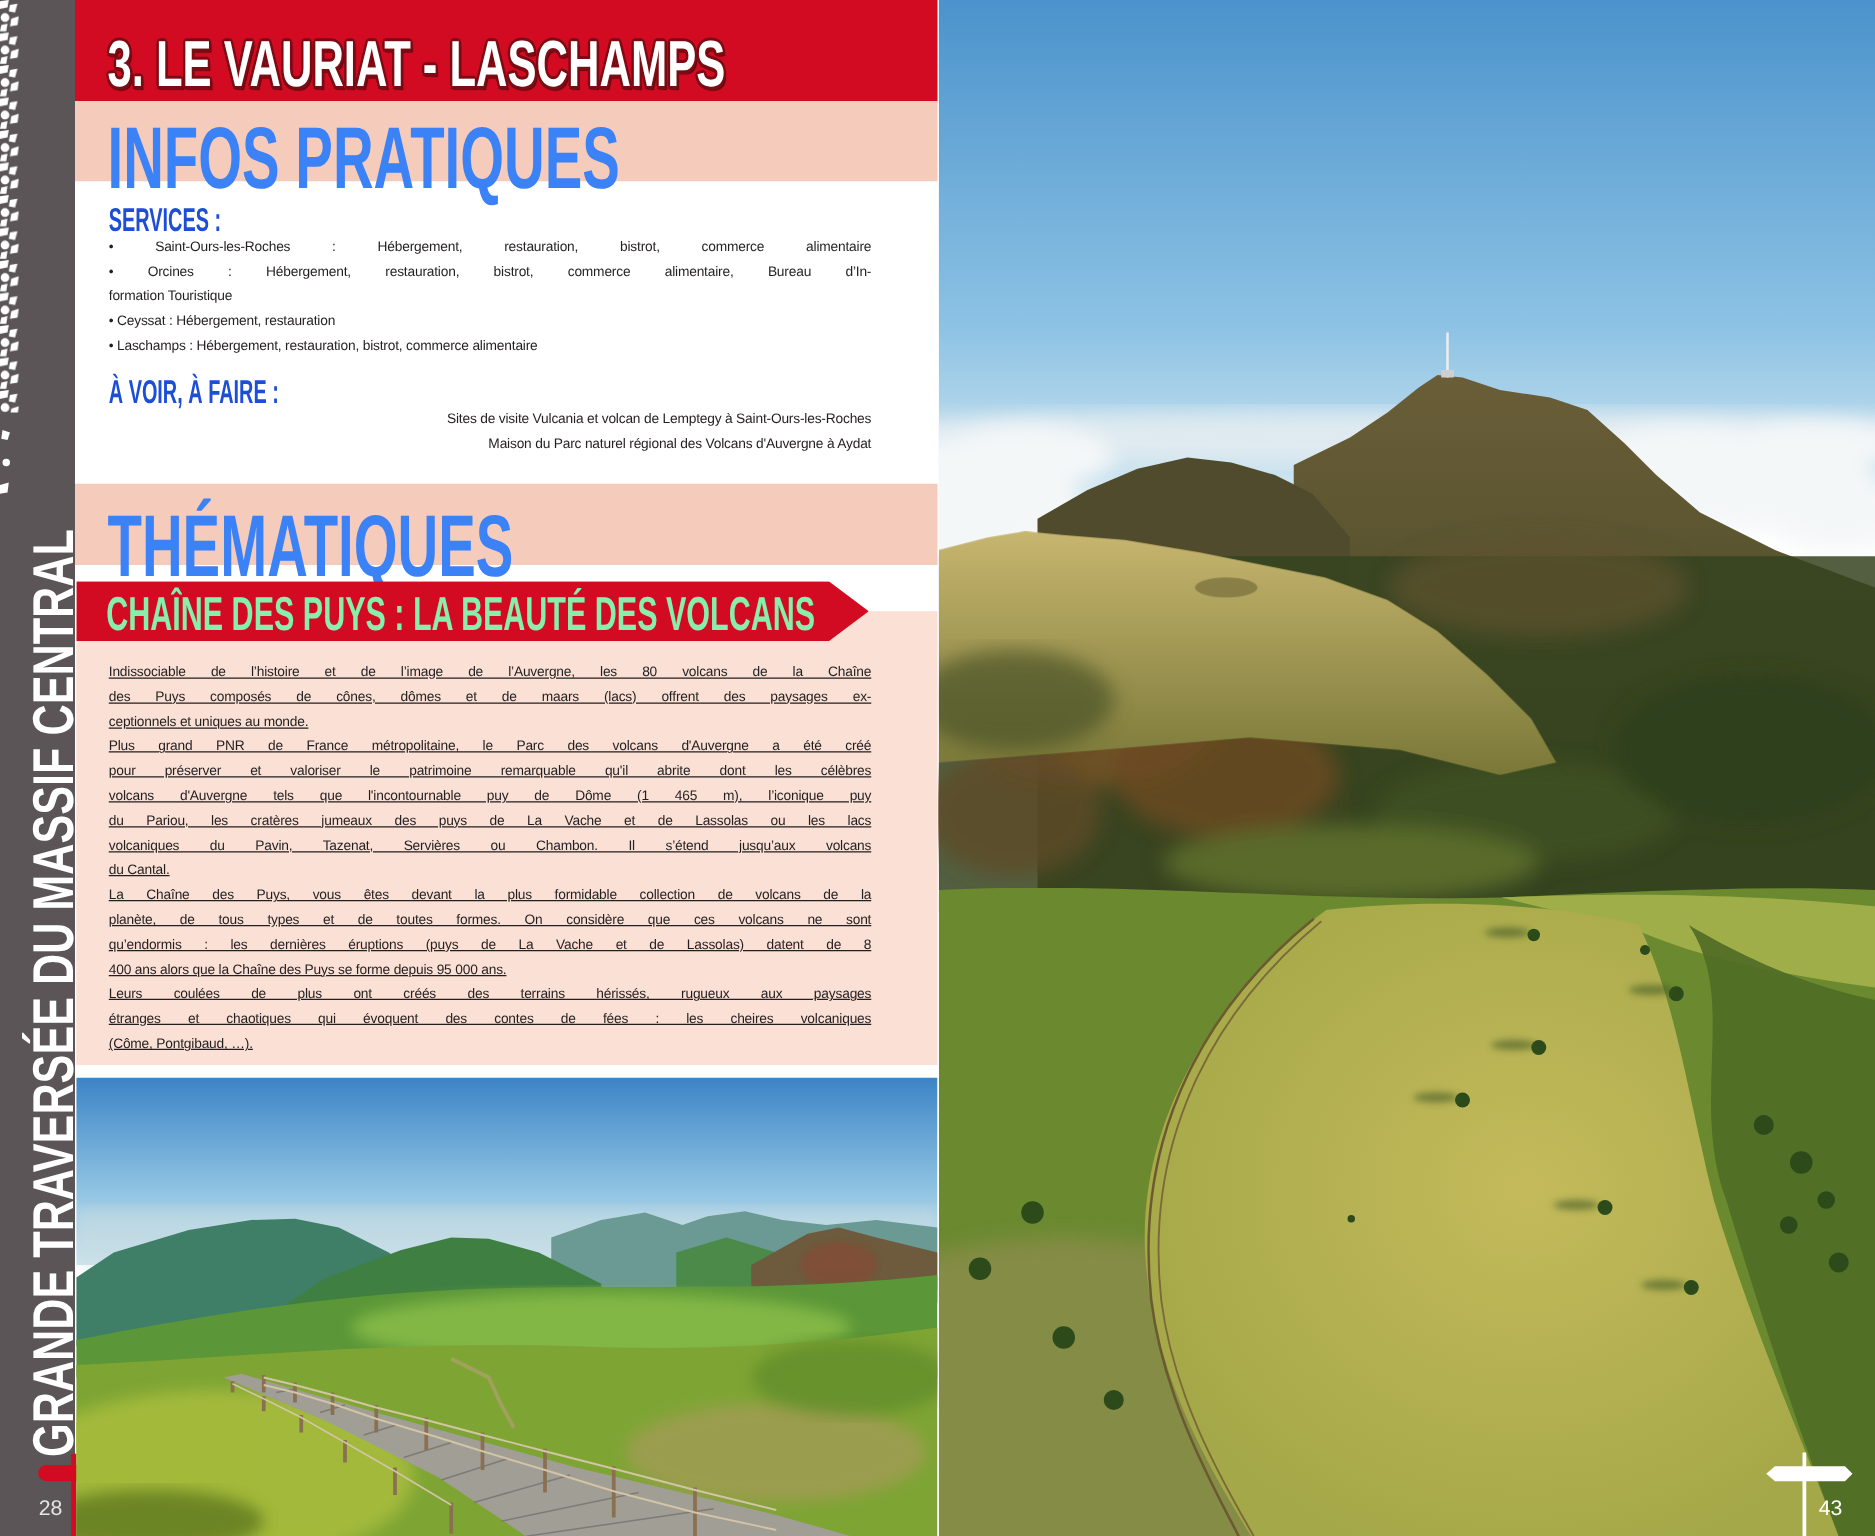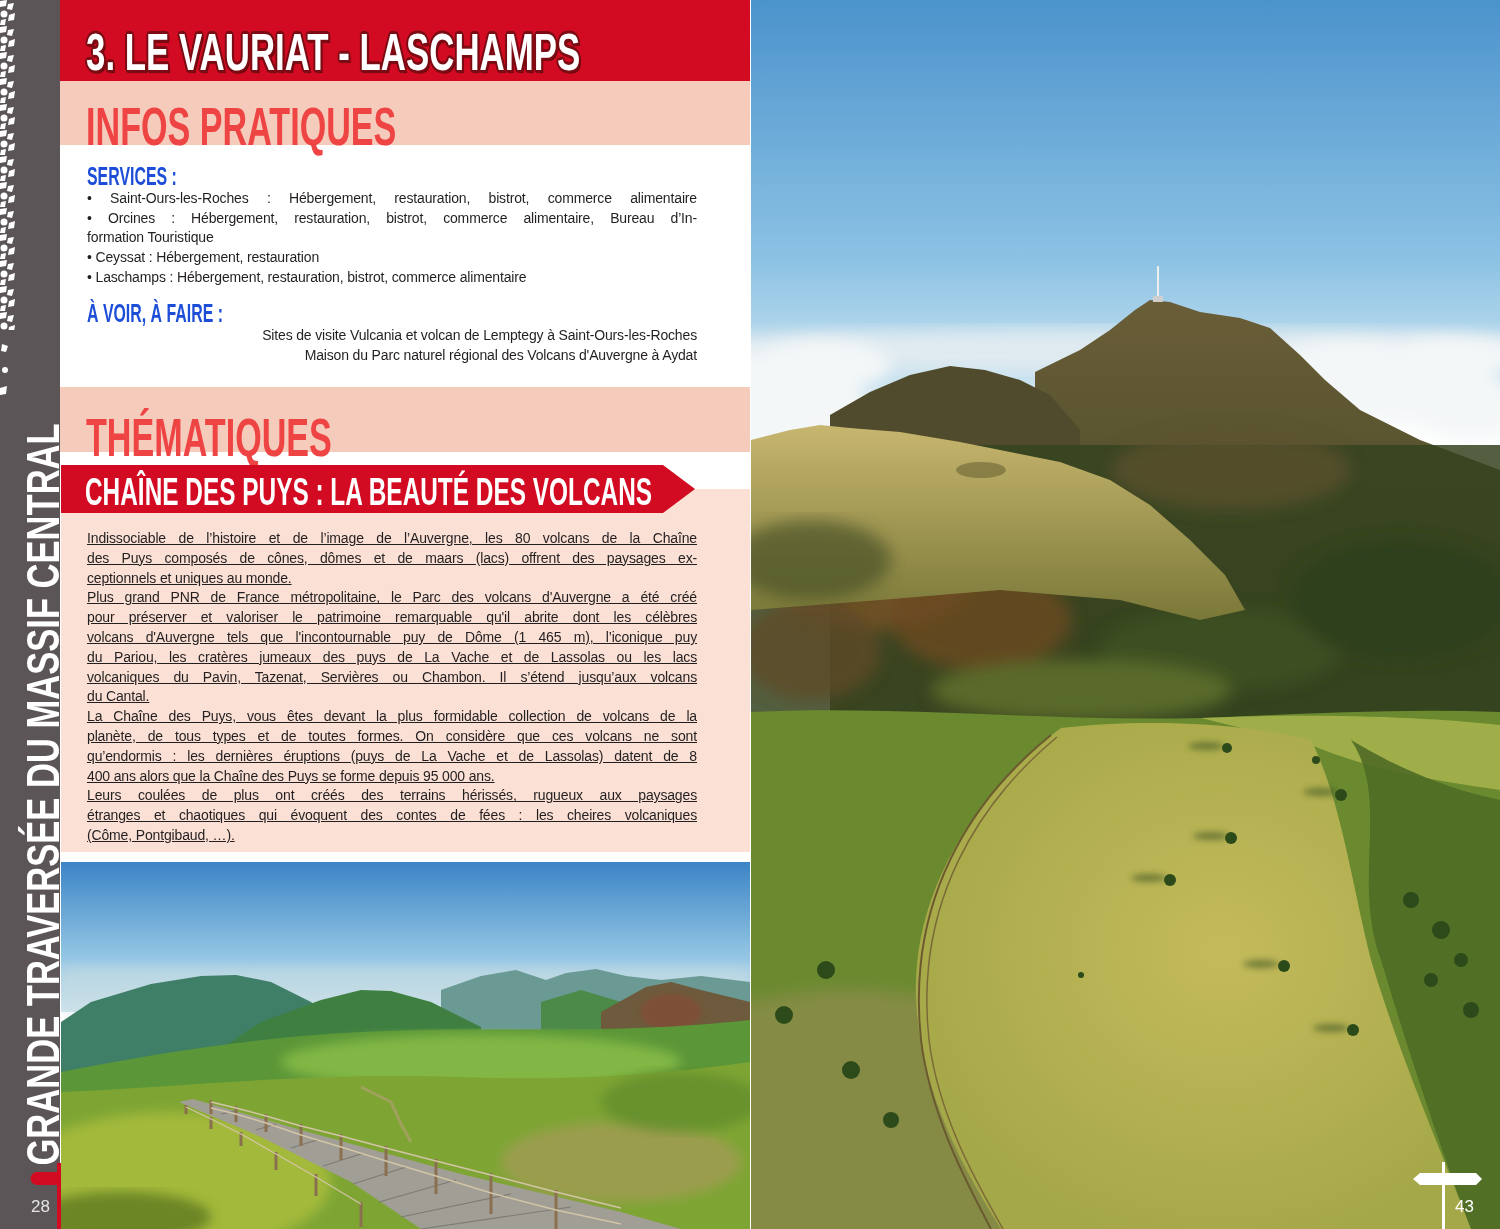--- a/index.html
+++ b/index.html
@@ -8,31 +8,31 @@
   .strip{left:0;top:0;width:60px;height:1229px;background:#5b5558;}
   .side-label{left:-330.5px;top:769.5px;width:745px;height:46px;line-height:46px;font-size:46px;font-weight:bold;color:#fff;white-space:nowrap;transform:rotate(-90deg);transform-origin:50% 50%;}
   .side-label span{display:inline-block;transform:scaleX(.751);transform-origin:0 50%;}
   .page-num{font-size:17px;line-height:17px;}
   .band-red{left:60px;top:0;width:690px;height:81px;background:#d30b22;}
   .band-salmon{left:60px;width:690px;background:#f5cbbb;}
   .pink-box{left:61px;top:489px;width:689px;height:363px;background:#fae0d5;}
   .stage-title{left:86px;top:26px;height:52px;line-height:52px;font-size:52px;font-weight:bold;color:#fff;white-space:nowrap;
     text-shadow:-2px -2px 0 #7c0c14,2px -2px 0 #7c0c14,-2px 2px 0 #7c0c14,2px 2px 0 #7c0c14,0 3px 0 #7c0c14,3px 0 0 #7c0c14,-3px 0 0 #7c0c14,0 -3px 0 #7c0c14,3px 3px 1px #5a070d;}
   .stage-title span{display:inline-block;transform:scaleX(.67);transform-origin:0 50%;}
-  .big-heading{height:81px;line-height:81px;font-size:53px;font-weight:bold;color:#ef4444;white-space:nowrap;}
+  .big-heading{height:81px;line-height:81px;font-size:70px;font-weight:bold;color:#3b82f6;white-space:nowrap;}
   .big-heading span{display:inline-block;transform:scaleX(.644);transform-origin:0 50%;}
   .sub-title{height:27px;line-height:26.5px;font-size:26.5px;font-weight:bold;color:#1d4ed8;white-space:nowrap;}
   .sub-title span{display:inline-block;transform:scaleX(.6);transform-origin:0 50%;}
-  .lines{width:610px;font-size:14px;letter-spacing:-0.15px;color:#231f20;}
+  .lines{width:610px;font-size:11px;letter-spacing:-0.15px;color:#231f20;}
   .lines.s{line-height:19.7px;}
   .lines.b{line-height:19.8px;}
   .ln{white-space:nowrap;height:inherit;}
   .ln.j{text-align:justify;text-align-last:justify;white-space:normal;}
   .banner{left:61px;top:465px;width:634px;height:48px;background:#d30b22;clip-path:polygon(0 0,602px 0,634px 24px,602px 48px,0 48px);}
-  .banner-text{left:24px;top:8px;height:38px;line-height:38px;font-size:38px;font-weight:bold;color:#ffffff;white-space:nowrap;}
+  .banner-text{left:24px;top:8px;height:38px;line-height:38px;font-size:38px;font-weight:bold;color:#86efac;white-space:nowrap;}
   .banner-text span{display:inline-block;transform:scaleX(.642);transform-origin:0 50%;}
 </style>
 </head>
 <body>
 
 <div class="spread">
 
   <div class="abs strip"></div>
   <svg class="abs" style="left:0;top:0;" width="20" height="410">
     <defs>

